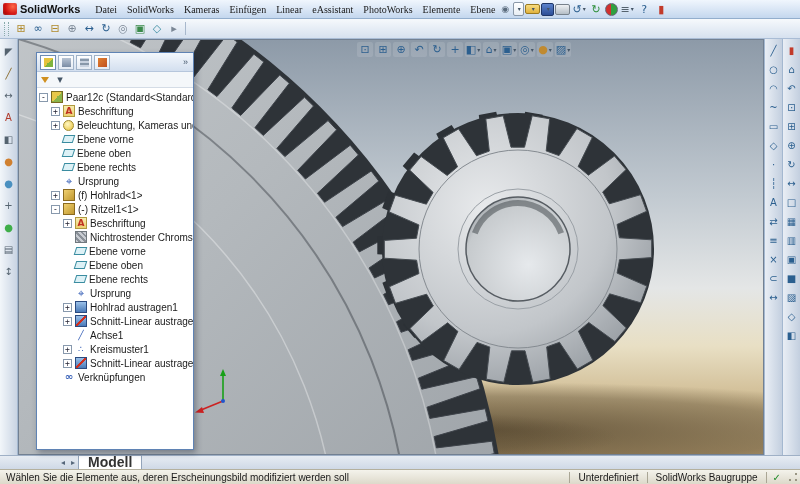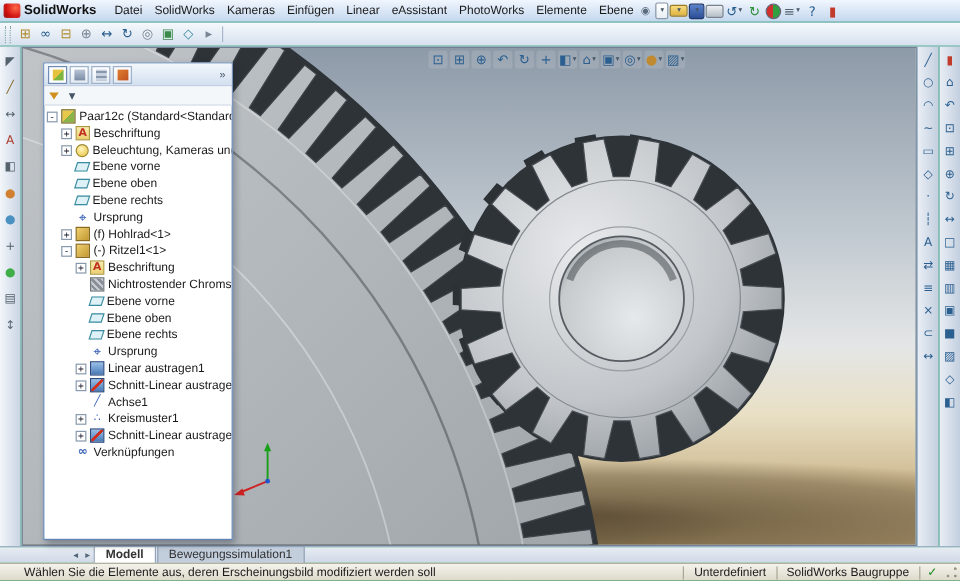--- a/index.html
+++ b/index.html
@@ -1,26 +1,26 @@
 <!DOCTYPE html>
 <html><head>
 <meta charset="utf-8">
 <style>
   html,body{margin:0;padding:0;background:#444;}
-  #app{position:relative;width:800px;height:484px;overflow:hidden;background:#22c55e;
+  #app{position:relative;width:800px;height:484px;overflow:hidden;background:#4c1d95;
        font-family:"Liberation Sans","DejaVu Sans",sans-serif;font-size:10px;color:#1a1a1a;
        -webkit-font-smoothing:antialiased;}
   
   .row1{position:absolute;top:0;left:0;right:0;height:19px;display:flex;align-items:center;
         background:linear-gradient(#f0f6fd,#c4d7ee);border-bottom:1px solid #93aecd;padding-left:3px;box-sizing:border-box;}
   .swlogo{width:14px;height:12px;margin-right:3px;border-radius:2px;flex:none;
         background:radial-gradient(circle at 70% 30%,#ff6a4a,#d01010 60%,#8d0404);box-shadow:inset 0 0 2px #fff4;}
   .appname{font-size:11px;font-weight:bold;margin-right:10px;color:#111;}
   .menus{display:flex;align-items:center;height:100%;}
-  .menu-item{padding:2px 5px;cursor:default;}
+  .menu-item{padding:2px 5px;cursor:default;font-family:Liberation Serif, serif;}
   .pin{font-size:9px;color:#5a6b7d;margin:0 4px 0 1px;}
   .tb{display:flex;align-items:center;gap:1px;}
   .row2{position:absolute;top:19px;left:0;right:0;height:20px;display:flex;align-items:center;
         background:linear-gradient(#f6f9fc,#d6e1ef);border-bottom:1px solid #a9bcd5;padding-left:3px;box-sizing:border-box;}
   .grip{width:3px;height:14px;margin:0 4px 0 1px;border-left:1px dotted #8aa;border-right:1px dotted #8aa;}
   .vsep{width:1px;height:13px;background:#a8b8cc;margin:0 3px;flex:none;}
   
   .ticon{display:inline-flex;align-items:center;justify-content:center;width:16px;height:15px;flex:none;
          font:11px/1 "DejaVu Sans",sans-serif;color:#2b5f8f;cursor:default;border-radius:2px;}
   .ticon .dd{font-style:normal;font-size:6px;color:#456;margin-left:1px;}
@@ -80,27 +80,27 @@
   .tico-extrude{background:linear-gradient(#9ac0e8,#4a7ab8);border:1px solid #2a4a80;}
   .tico-cut{background:linear-gradient(135deg,transparent 42%,#d03020 42% 58%,transparent 58%),linear-gradient(#9ac0e8,#4a7ab8);border:1px solid #2a4a80;}
   .tico-axis{color:#3a62b8;}
   .tico-pattern{color:#3a62b8;font-size:9px;}
   .tico-mates{color:#3a62b8;font-weight:bold;font-size:10px;}
   .tlabel{overflow:hidden;text-overflow:clip;}
   
   .doctabs{position:absolute;left:0;right:0;bottom:15px;height:14px;z-index:4;display:flex;align-items:flex-end;
         background:linear-gradient(#e7ecf3,#cfd9e6);border-top:1px solid #9fb0c6;box-sizing:border-box;padding-left:58px;}
   .dnav{font-size:8px;color:#55667a;padding:0 3px;line-height:13px;}
-  .dtab{height:13px;line-height:13px;padding:0 9px;font-size:10px;color:#333;background:#c3cedd;
+  .dtab{height:13px;line-height:13px;padding:0 9px;font-size:14px;color:#333;background:#c3cedd;
         border:1px solid #93a4ba;border-bottom:none;margin-right:1px;text-align:right;}
   .dtab.active{background:#fff;font-weight:bold;}
   
   .statusbar{position:absolute;left:0;right:0;bottom:0;height:15px;z-index:4;display:flex;align-items:center;
         background:linear-gradient(#f4f3ec,#ddd9ca);border-top:1px solid #b4b09e;font-size:10px;box-sizing:border-box;}
-  .sb-msg{flex:1;padding:0 20px;overflow:hidden;white-space:nowrap;}
+  .sb-msg{flex:1;padding:0 6px;overflow:hidden;white-space:nowrap;}
   .sb-sec{border-left:1px solid #aaa695;padding:0 8px;white-space:nowrap;flex:none;}
   .sb-check{color:#1d8a26;font-weight:bold;padding:0 6px;border-left:1px solid #aaa695;flex:none;}
   .sb-grip{width:12px;height:12px;flex:none;margin-right:1px;
         background:
           radial-gradient(circle at 9px 3px,#9a9684 1px,transparent 1.4px),
           radial-gradient(circle at 9px 9px,#9a9684 1px,transparent 1.4px),
           radial-gradient(circle at 3px 9px,#9a9684 1px,transparent 1.4px);}
 </style>
 </head>
 <body>
@@ -373,21 +373,21 @@
           <span class="tlabel">Ebene rechts</span>
         </div>
         <div class="trow" style="padding-left: 26px;">
           <span class="tspacer"></span>
           <span class="tico tico-origin">⌖</span>
           <span class="tlabel">Ursprung</span>
         </div>
         <div class="trow" style="padding-left: 26px;">
           <span class="texp">+</span>
           <span class="tico tico-extrude"></span>
-          <span class="tlabel">Linear austragen1</span>
+          <span class="tlabel">Hohlrad austragen1</span>
         </div>
         <div class="trow" style="padding-left: 26px;">
           <span class="texp">+</span>
           <span class="tico tico-cut"></span>
           <span class="tlabel">Schnitt-Linear austragen1</span>
         </div>
         <div class="trow" style="padding-left: 26px;">
           <span class="tspacer"></span>
           <span class="tico tico-axis">╱</span>
           <span class="tlabel">Achse1</span>
@@ -407,21 +407,20 @@
           <span class="tico tico-mates">∞</span>
           <span class="tlabel">Verknüpfungen</span>
         </div>
       </div>
   </div>
 
   <div class="doctabs">
     <span class="dnav">◂</span>
     <span class="dnav">▸</span>
     <span class="dtab active">Modell</span>
-    <span class="dtab">Bewegungssimulation1</span>
   </div>
 
   <div class="statusbar">
     <span class="sb-msg">Wählen Sie die Elemente aus, deren Erscheinungsbild modifiziert werden soll</span>
     <span class="sb-sec">Unterdefiniert</span>
     <span class="sb-sec">SolidWorks Baugruppe</span>
     <span class="sb-check">✓</span>
     <span class="sb-grip"></span>
   </div>
 

